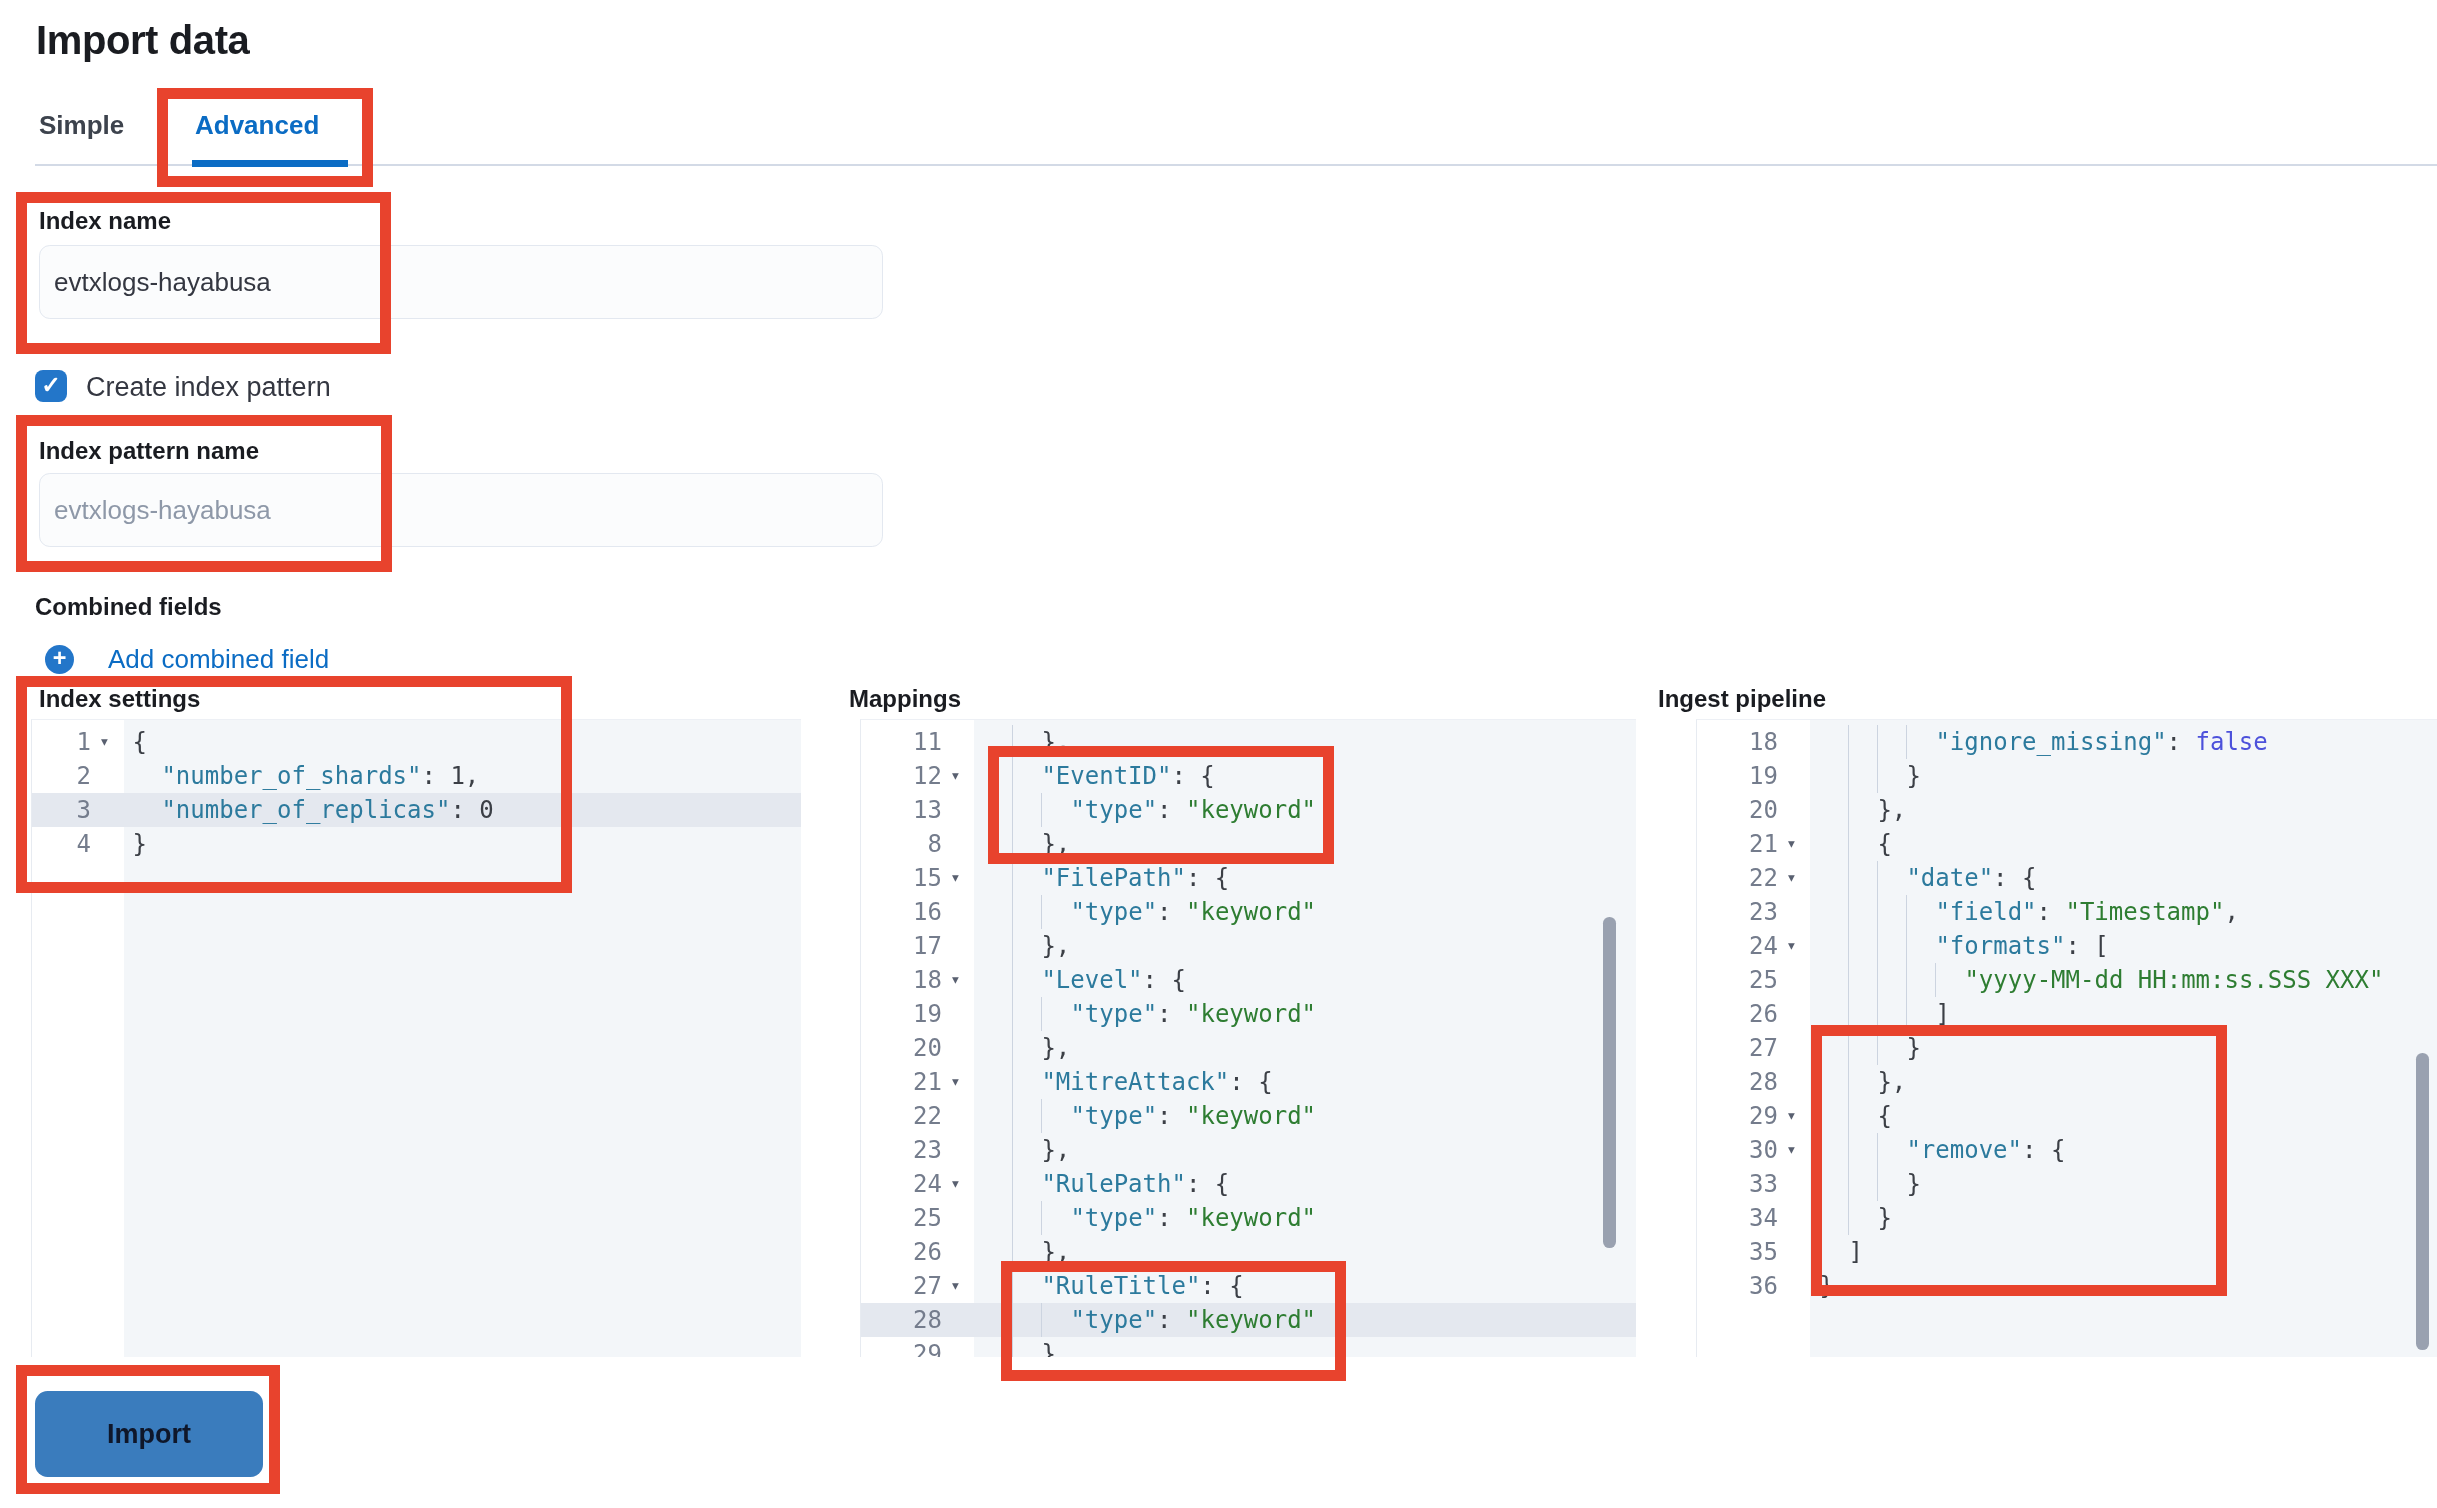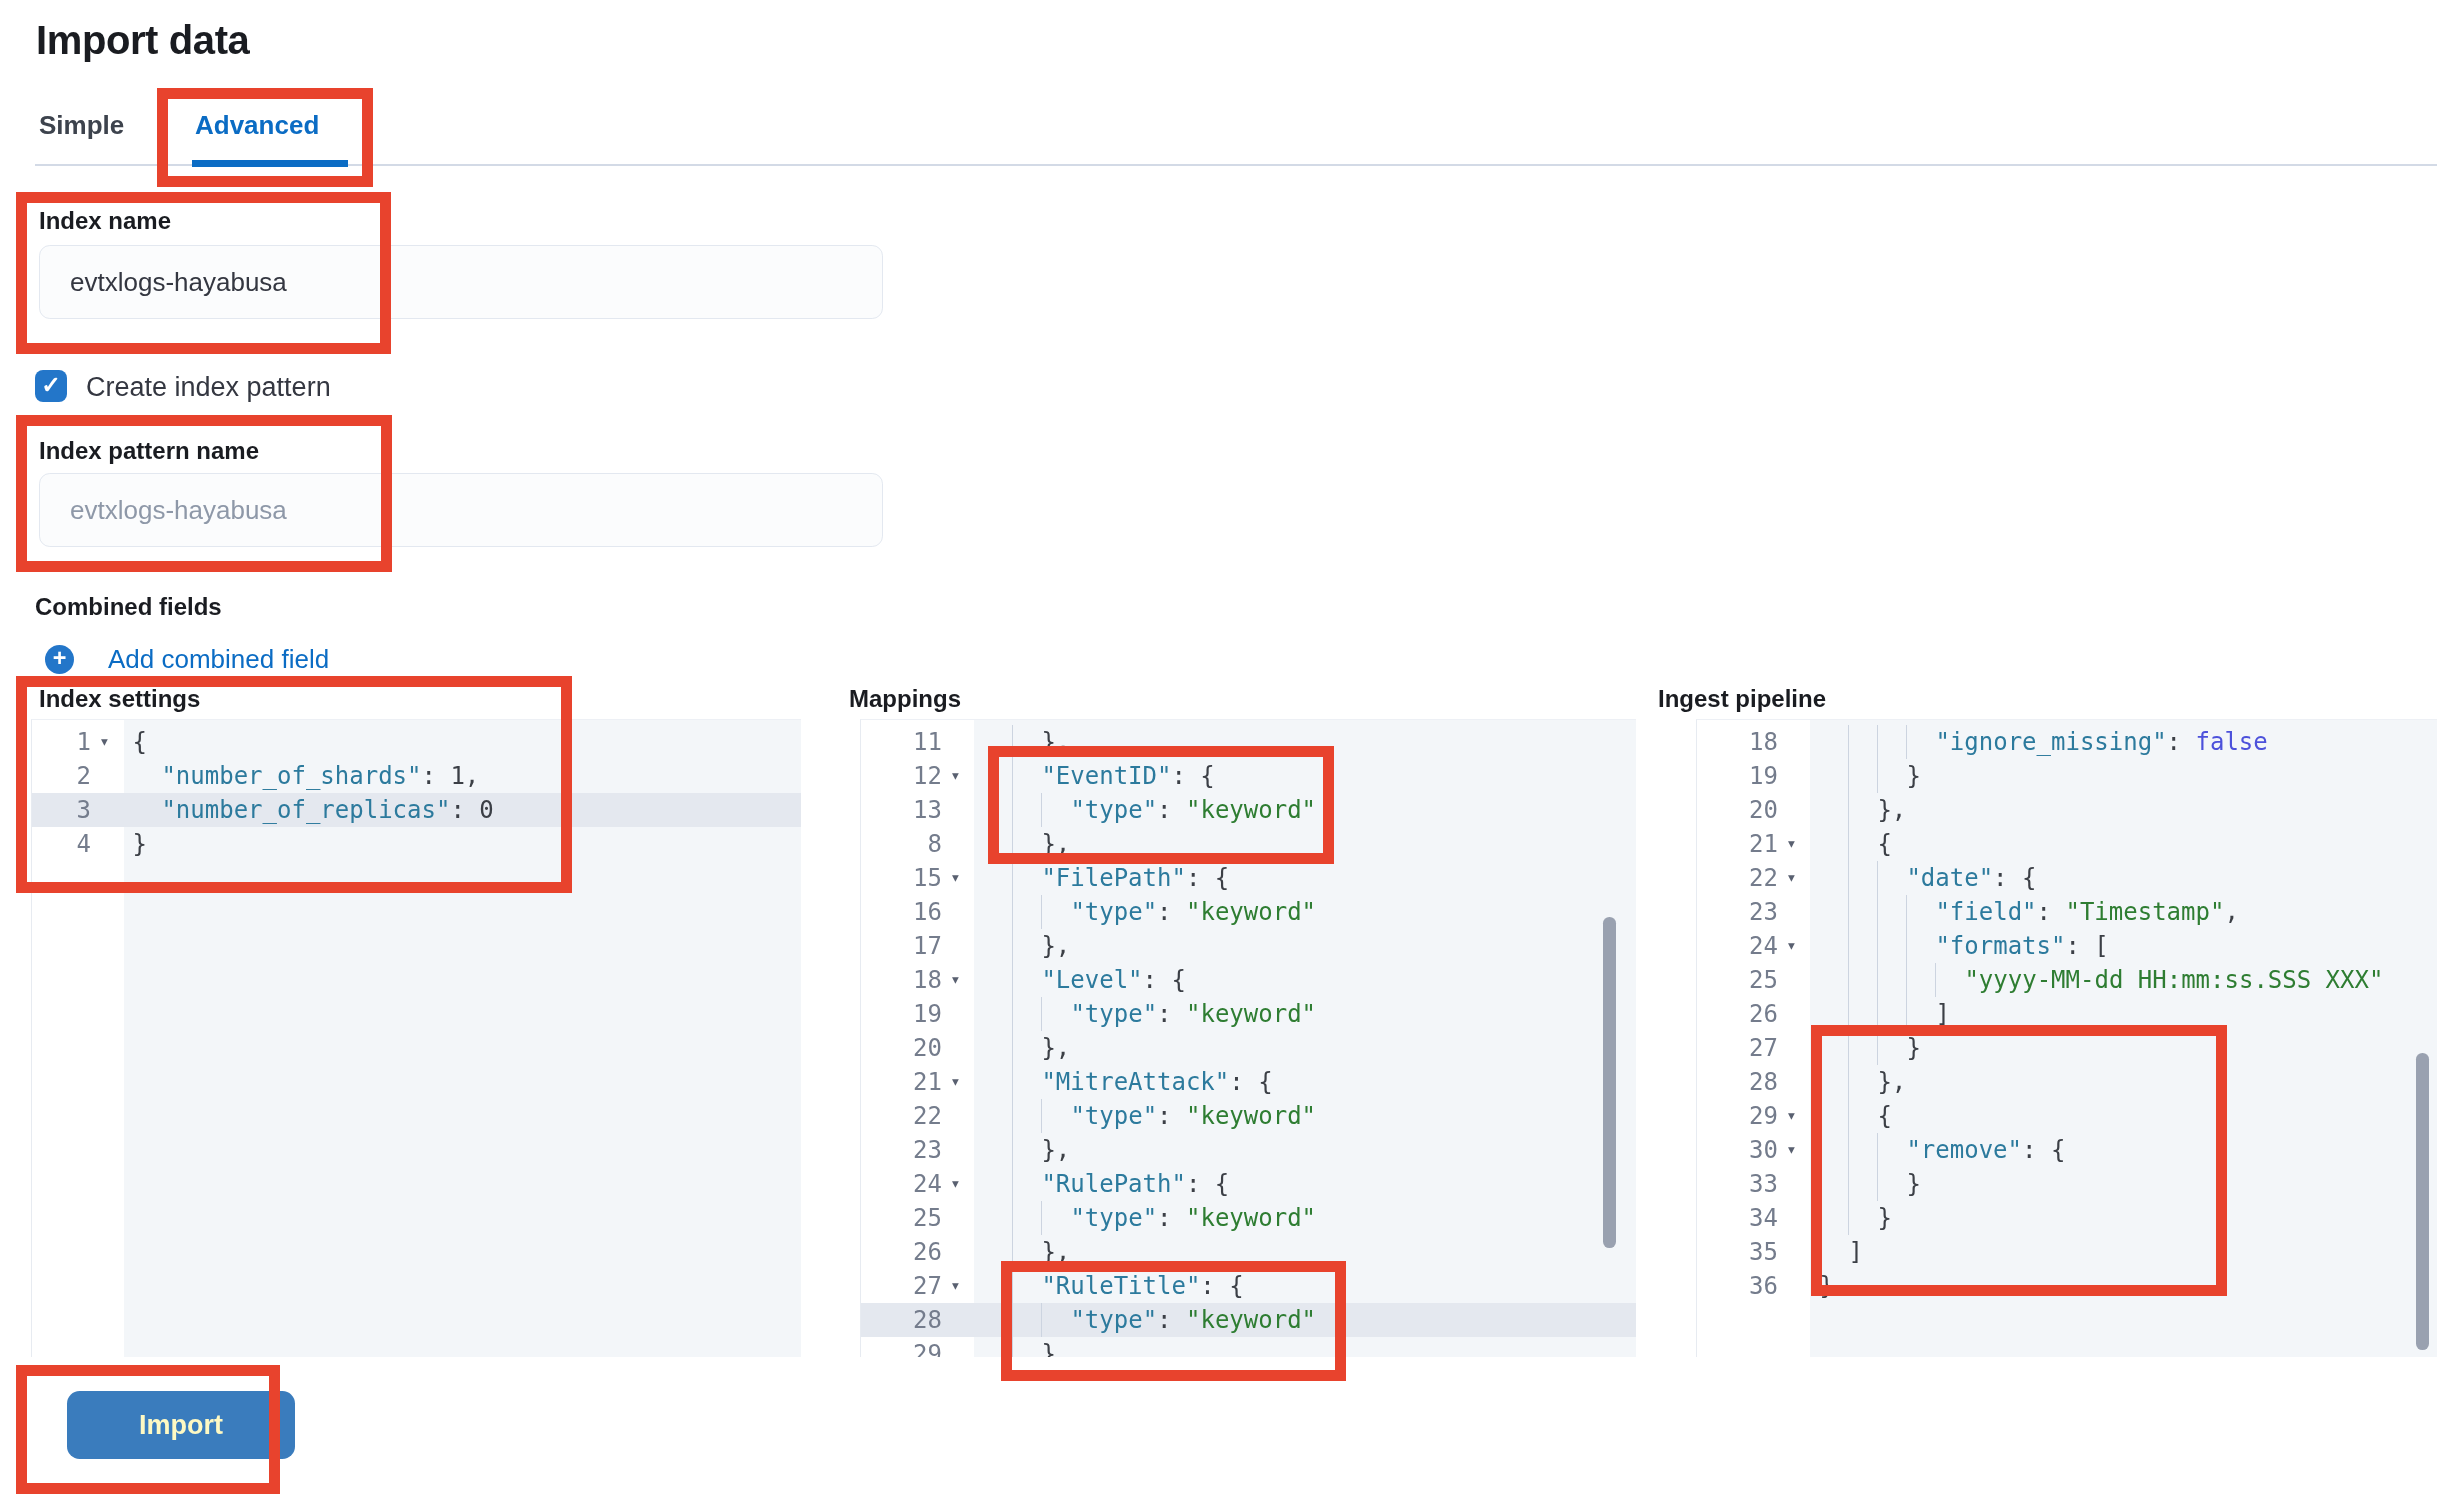--- a/index.html
+++ b/index.html
@@ -37,21 +37,21 @@
     position:absolute; font-size:24px; font-weight:700; color:#1a1c21;
   }
   #index-name-label { left:39px; top:207px; }
   #index-pattern-name-label { left:39px; top:437px; }
   #combined-fields-label { left:35px; top:593px; }
 
   .text-input {
     position:absolute; left:39px; width:844px; height:74px;
     background:#fbfcfd; border:1.8px solid #e3e8f0; border-radius:10.8px;
     font-family:"Liberation Sans", sans-serif;
-    font-size:26px; color:#343741; padding:0 30px; outline:none;
+    font-size:26px; color:#343741; padding:0 14px; outline:none;
   }
   .text-input::placeholder { color:#8e98a8; opacity:1; }
   #index-name-input { top:245px; }
   #index-pattern-name-input { top:473px; }
 
   #create-index-pattern-row { position:absolute; left:35px; top:370px; height:32px; }
   #create-index-pattern-checkbox {
     position:absolute; left:0; top:0; width:32px; height:32px;
     background:#2376c9; border-radius:8px; cursor:pointer;
     color:#fff; text-align:center; line-height:31px; font-size:23.4px; font-weight:700;
@@ -131,25 +131,24 @@
   #anno-index-name         { left:16px;   top:192px;  width:375px; height:162px; }
   #anno-index-pattern-name { left:16px;   top:415px;  width:376px; height:157px; }
   #anno-index-settings     { left:16px;   top:676px;  width:556px; height:217px; }
   #anno-eventid-block      { left:988px; top:746px;  width:346px; height:118px; }
   #anno-ruletitle-block    { left:1001px; top:1261px; width:345px; height:120px; }
   #anno-remove-block       { left:1811px; top:1025px; width:416px; height:271px; }
   #anno-import-button      { left:16px;   top:1365px; width:264px; height:129px; }
 
   
   #import-button {
-    position:absolute; left:35px; top:1391px; width:228px; height:68px;
+    position:absolute; left:35px; top:1391px; width:228px; height:86px;
     background:#3a7cbd; border:none; border-radius:12.6px; cursor:pointer;
-    color:#fef9c3; font-size:27px; font-weight:700;
+    color:#0f172a; font-size:27px; font-weight:700;
     font-family:"Liberation Sans", sans-serif;
-    margin-left:32px;
   }
 </style>
 </head>
 <body>
 
 <h1 id="page-title">Import data</h1>
 <div class="tab" id="tab-simple">Simple</div>
 <div class="tab" id="tab-advanced">Advanced</div>
 <div id="tabs-divider"></div>
 <div id="tab-underline"></div>

